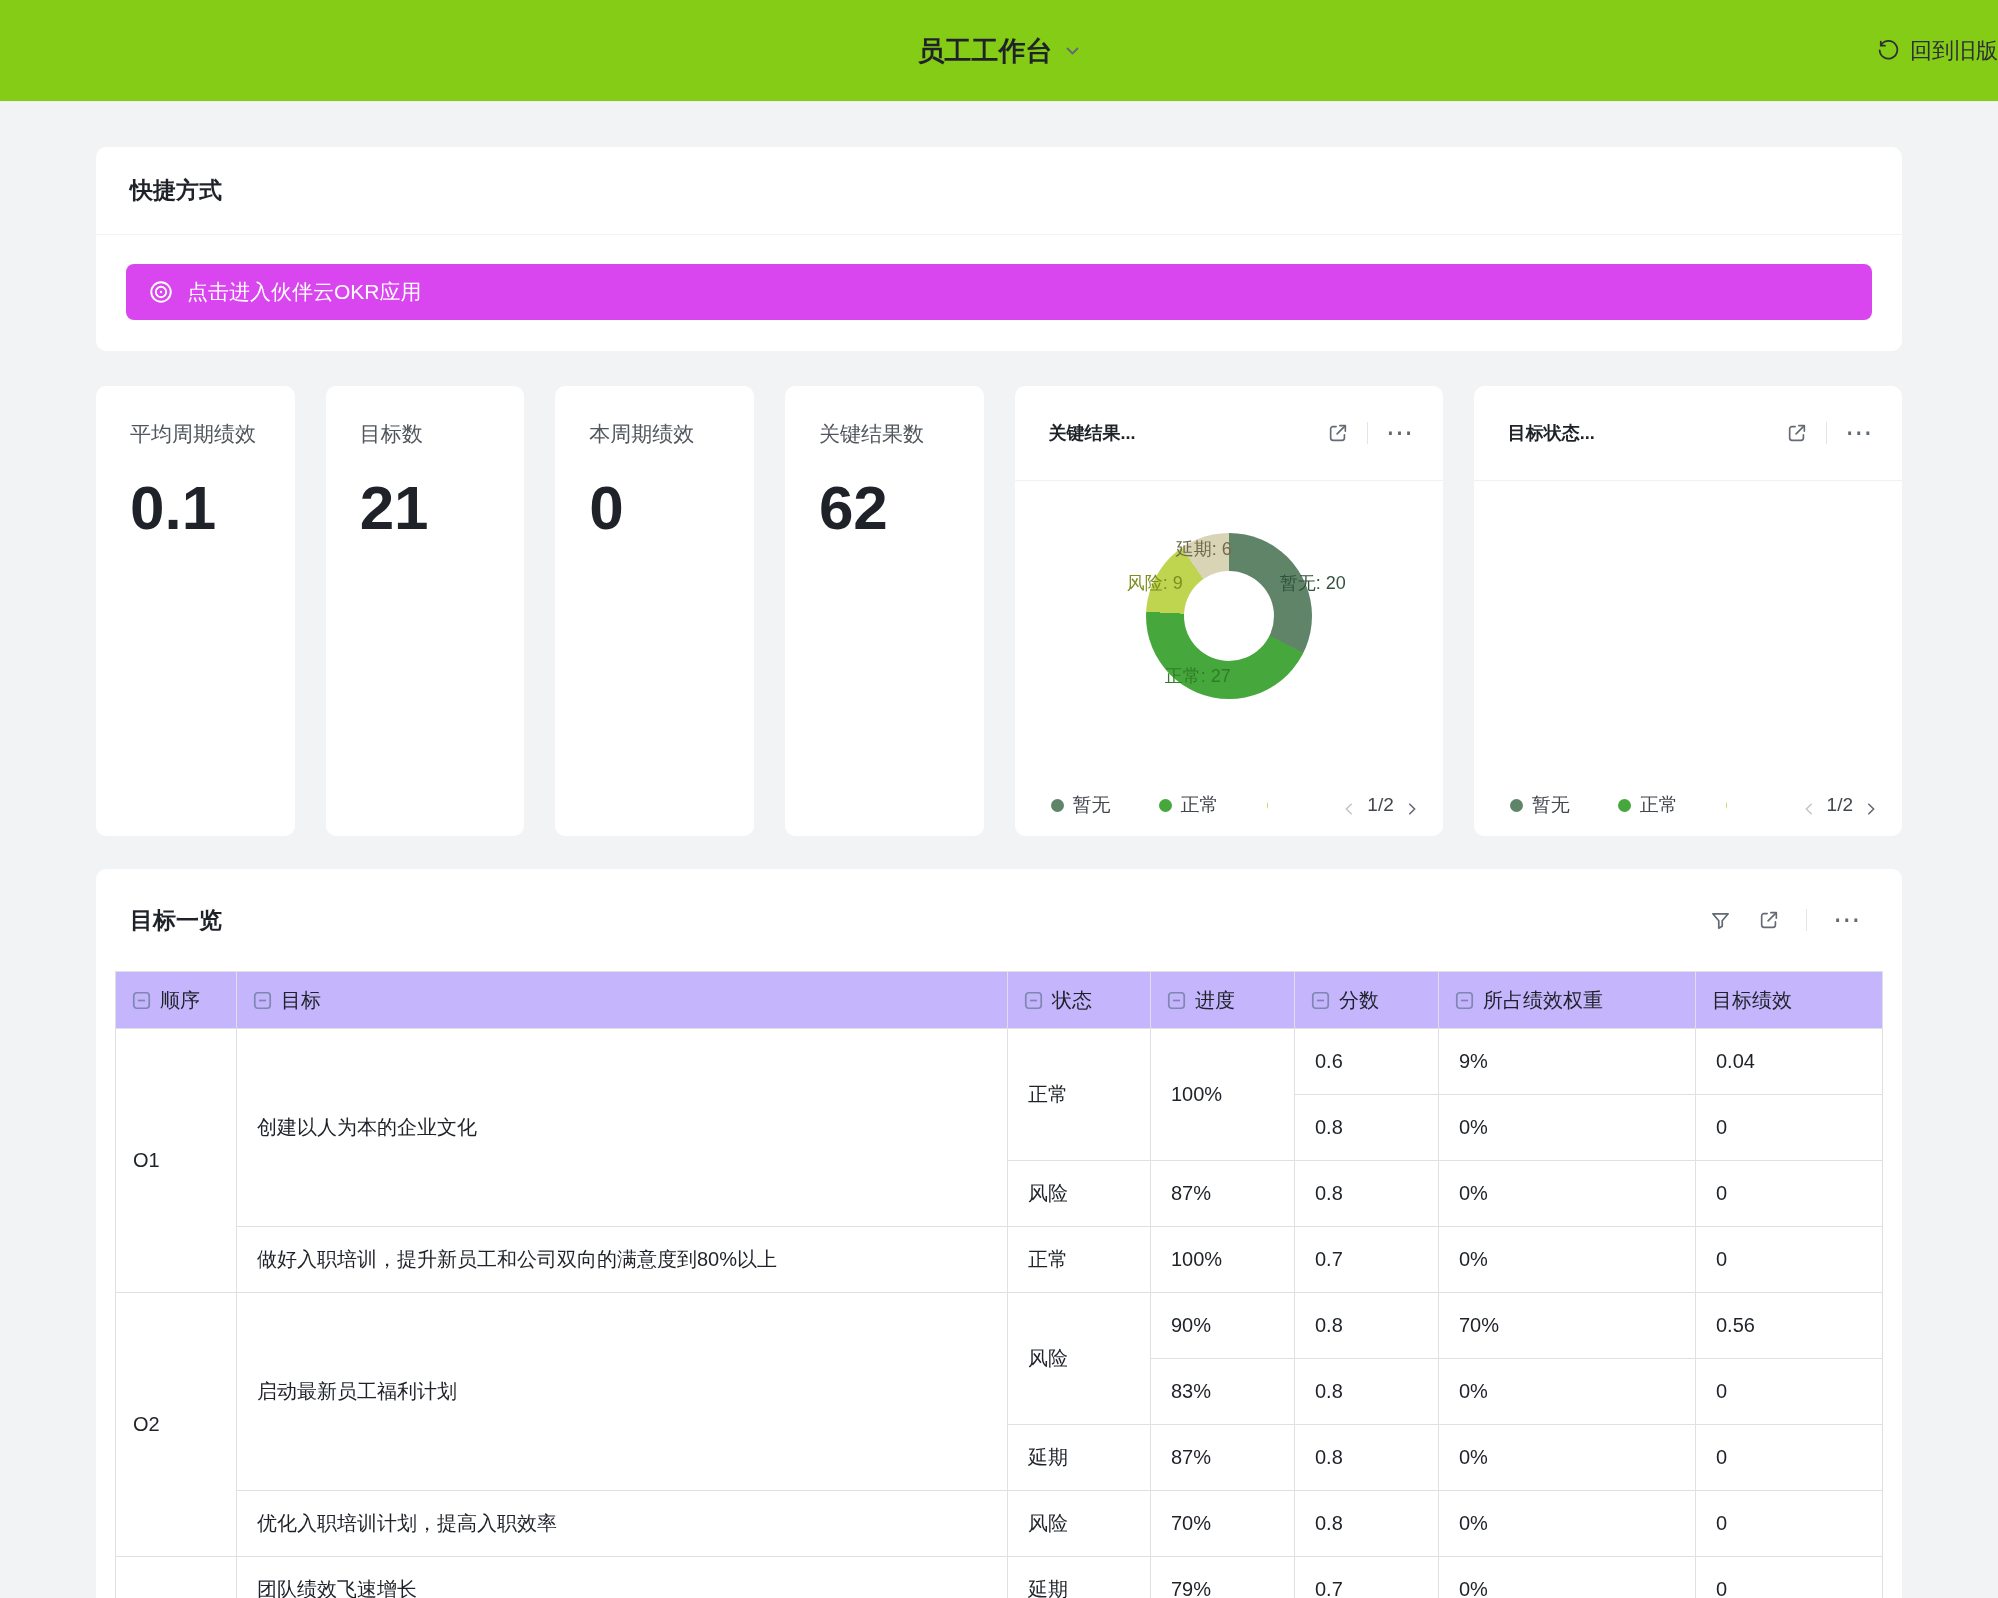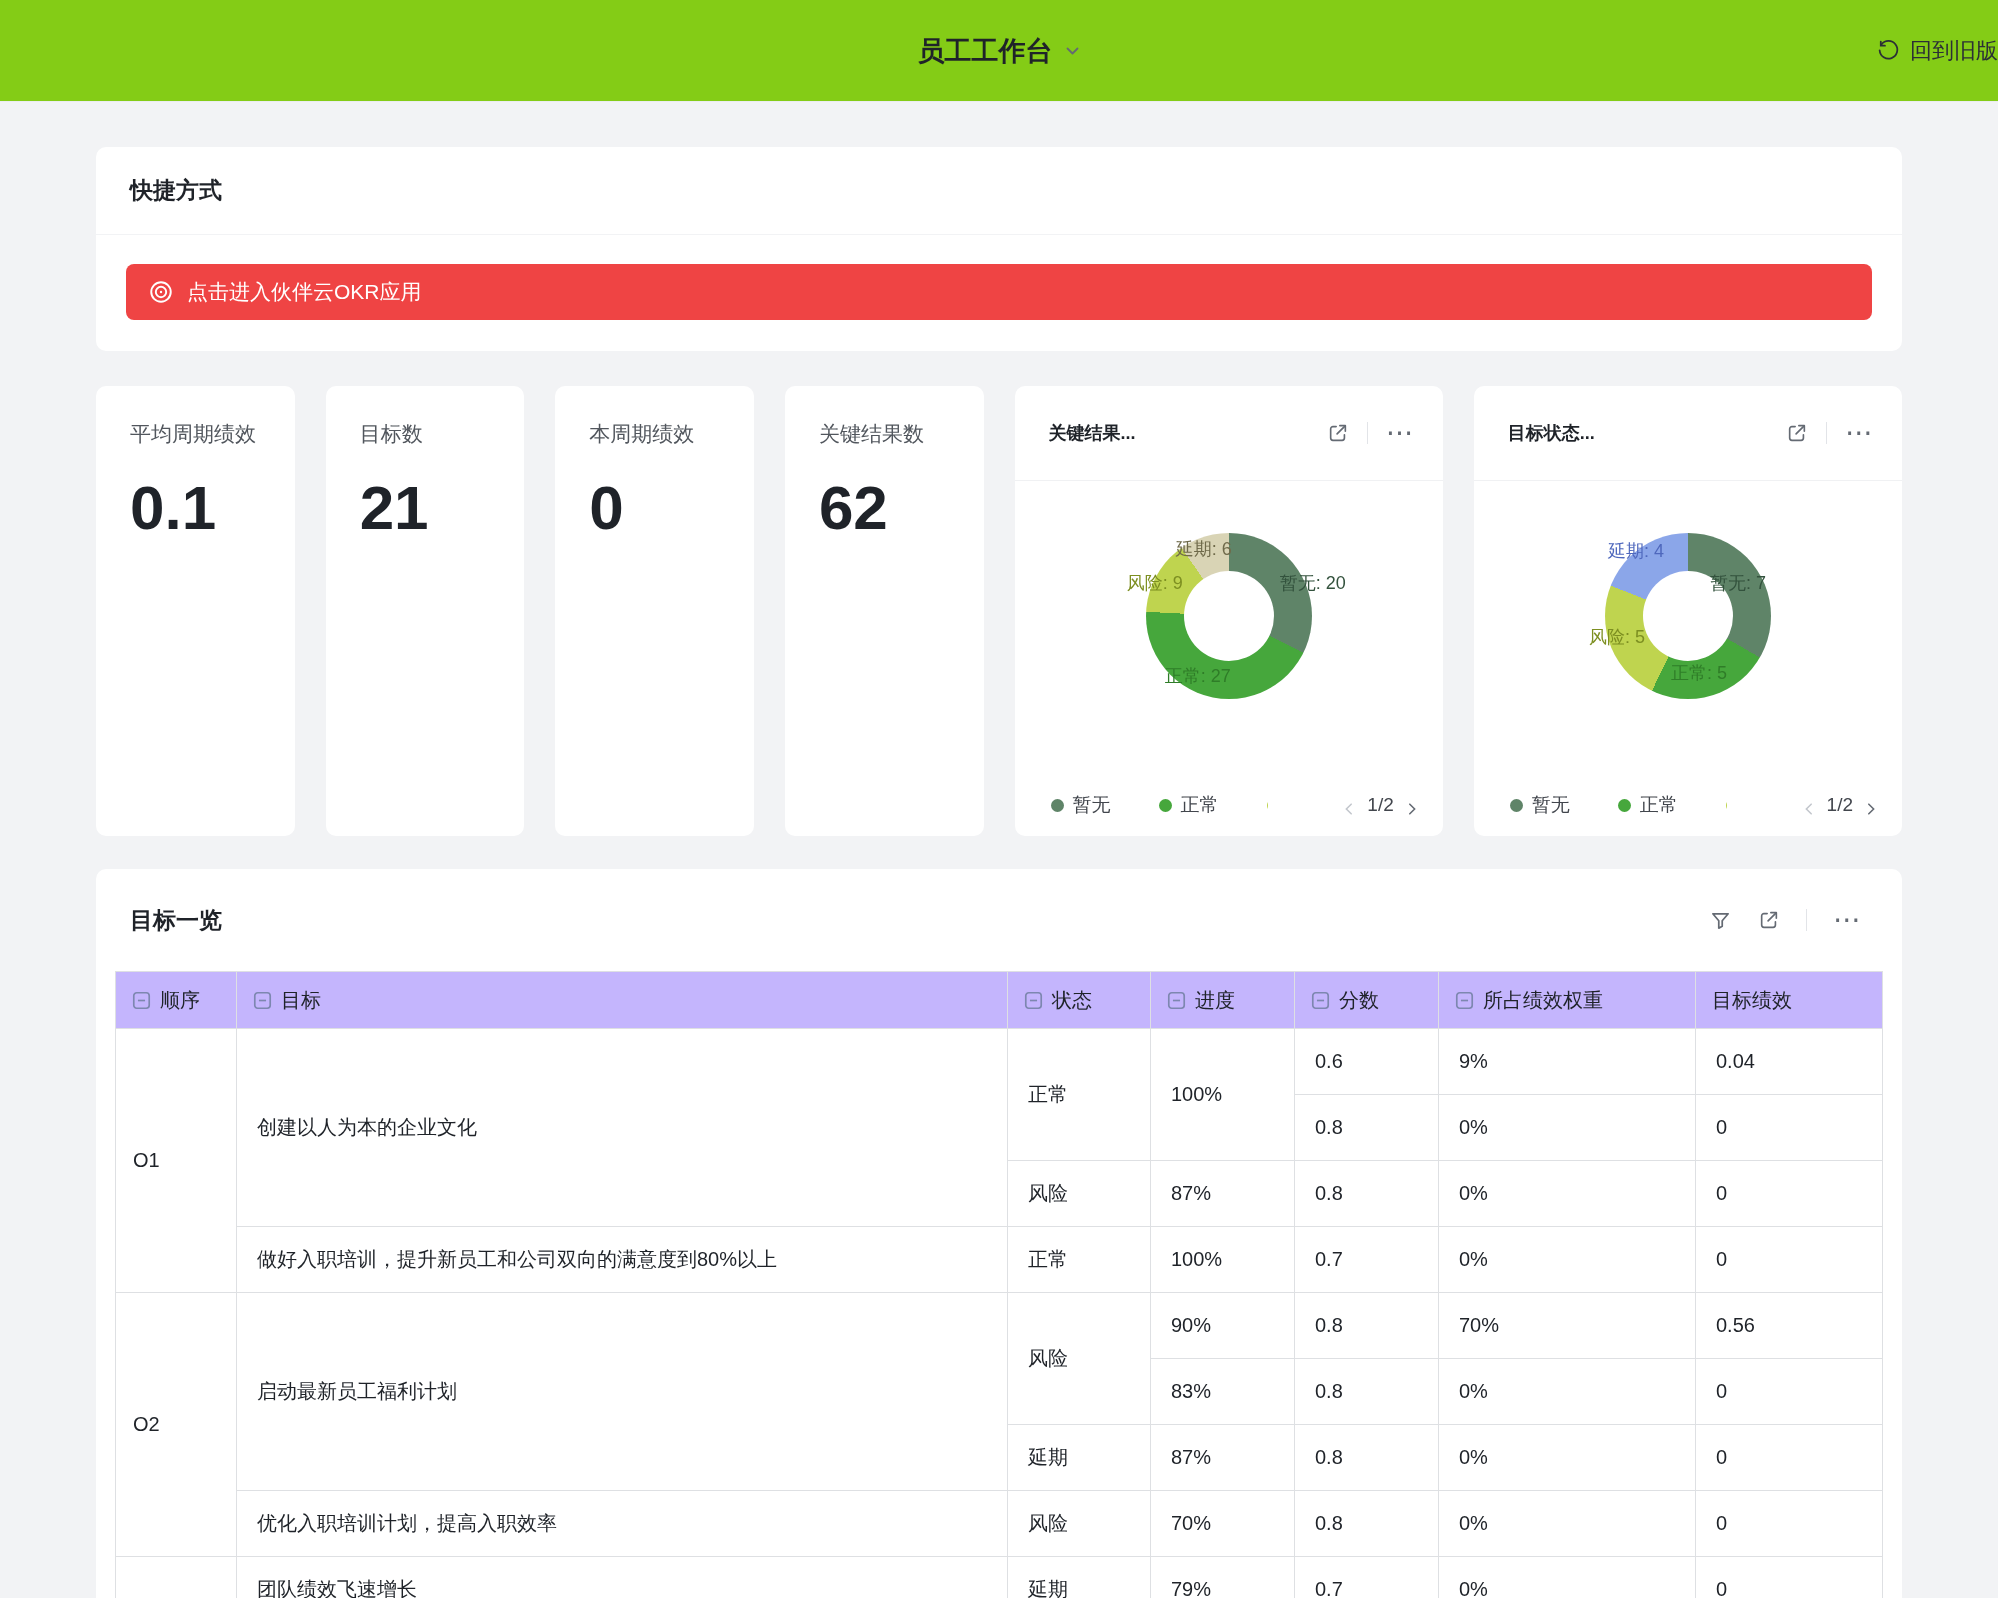--- a/index.html
+++ b/index.html
@@ -85,21 +85,21 @@
         <path d="M5.2 6.2A8.5 8.5 0 1 1 3.5 12"></path>
           <path d="M4.6 3.4v4h4"></path>
       </svg>
     </span>
     <span>回到旧版</span>
   </div>
 </header>
 
 <section class="card shortcuts">
   <div class="card-head">快捷方式</div>
-  <button class="okr-btn" style="background: #ef4444;">
+  <button class="okr-btn" style="background: #d946ef;">
     <span style="display:flex">
       <svg width="26" height="26" viewBox="0 0 24 24" fill="none" stroke="#fff" stroke-width="1.8">
         <circle cx="12" cy="12" r="9"></circle>
           <circle cx="12" cy="12" r="4.8"></circle>
           <circle cx="12" cy="12" r="1.1" fill="#fff" stroke="none"></circle>
       </svg>
     </span>
     <span>点击进入伙伴云OKR应用</span>
   </button>
 </section>
@@ -188,29 +188,20 @@
       <div class="head-icons">
         <span class="icon-btn">
           <svg width="22" height="22" viewBox="0 0 24 24" fill="none" stroke="currentColor" stroke-width="1.8" stroke-linecap="round" stroke-linejoin="round">
             <path d="M10 5H6.5A2.5 2.5 0 0 0 4 7.5v10A2.5 2.5 0 0 0 6.5 20h10a2.5 2.5 0 0 0 2.5-2.5V14"></path>
               <path d="M14 4h6v6"></path>
               <path d="M19.5 4.5L11 13"></path>
           </svg>
         </span>
         <span class="vdiv"></span>
         <span class="more-dots">⋯</span>
-      </div>
-    </div>
-    <div class="chart-body">
-      <div class="donut-wrap">
-        <div class="donut" style="background: conic-gradient(rgb(95, 132, 104) 0deg, rgb(95, 132, 104) 120deg, rgb(70, 167, 60) 120deg, rgb(70, 167, 60) 205.714deg, rgb(191, 212, 79) 205.714deg, rgb(191, 212, 79) 291.429deg, rgb(139, 166, 233) 291.429deg, rgb(139, 166, 233) 360deg);"></div>
-        <span class="plabel" style="left: 3px; top: 6px; color: rgb(79, 104, 189);">延期: 4</span>
-        <span class="plabel" style="left: 105px; top: 38px; color: rgb(51, 82, 61);">暂无: 7</span>
-        <span class="plabel" style="left: -16px; top: 92px; color: rgb(125, 143, 33);">风险: 5</span>
-        <span class="plabel" style="left: 66px; top: 128px; color: rgb(47, 125, 40);">正常: 5</span>
       </div>
     </div>
     <div class="legend">
       <div class="legend-items">
         <span class="li">
             <i style="background: rgb(95, 132, 104);"></i>
             <em style="font-style:normal">暂无</em>
           </span>
         <span class="li">
             <i style="background: rgb(70, 167, 60);"></i>

